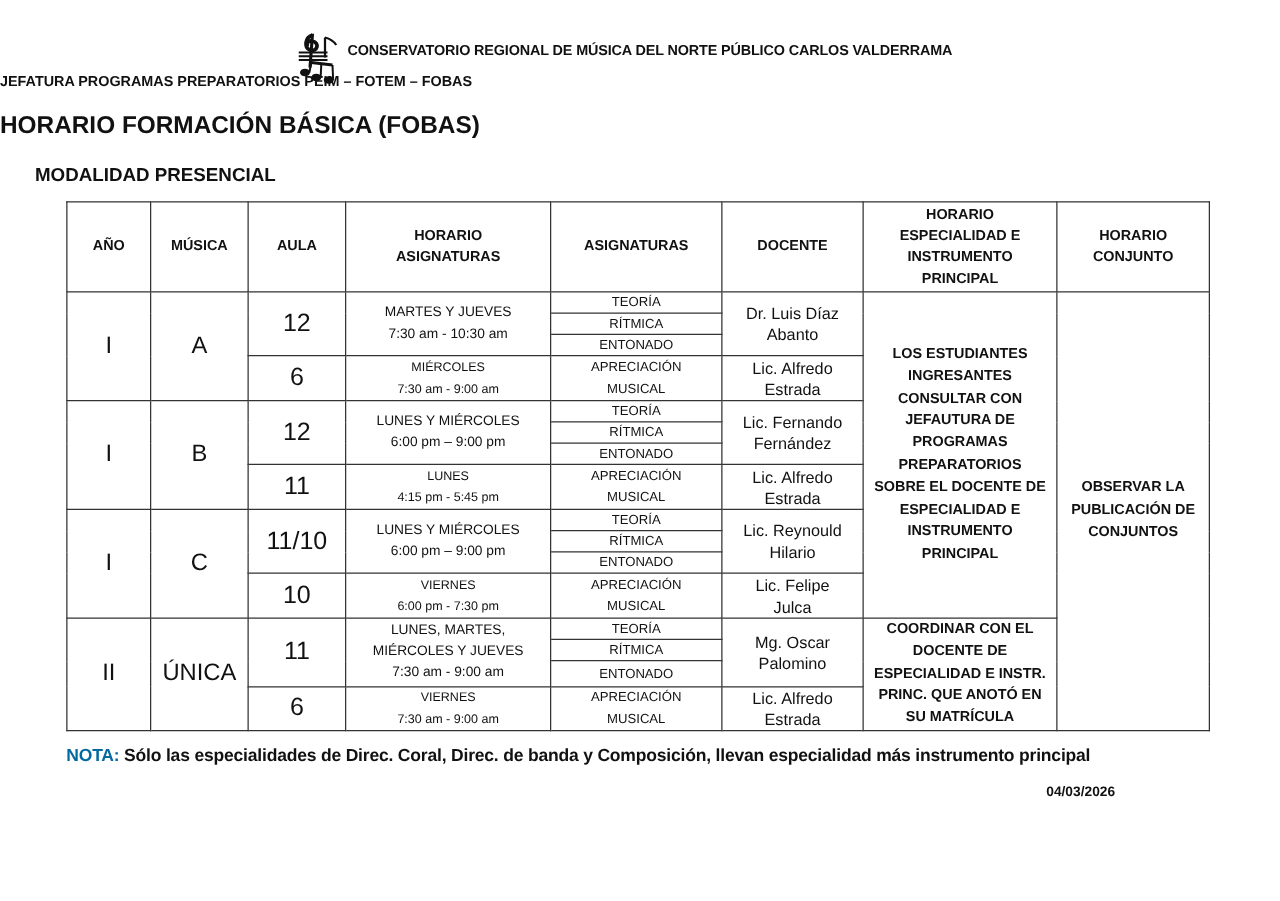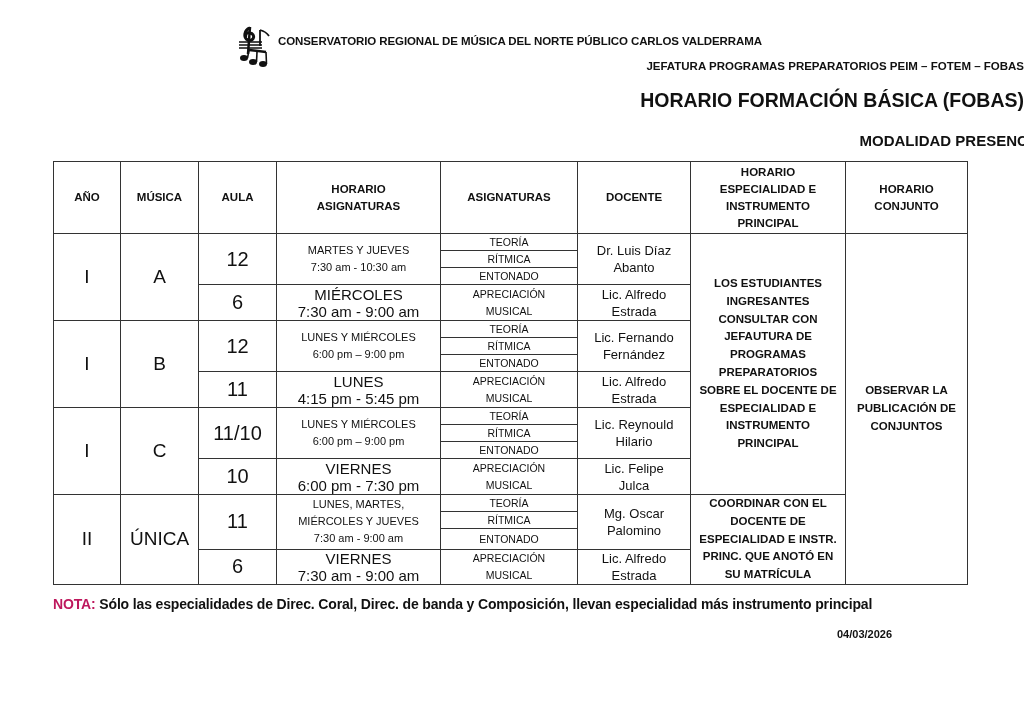--- a/index.html
+++ b/index.html
@@ -1,46 +1,46 @@
 <!DOCTYPE html>
 <html><head>
 <meta charset="utf-8">
 <style>
   html, body { margin: 0; padding: 0; background: #ffffff; }
   body {
     width: 1024px; height: 721px; position: relative; overflow: hidden;
     font-family: "Liberation Sans", "DejaVu Sans", sans-serif; color: #111;
   }
-  .hdr { position: absolute; left: 0; width: 1024px; text-align: right; font-weight: bold; }
+  .hdr { position: absolute; left: 0; width: 1024px; text-align: left; font-weight: bold; }
   .inst { top: 35px; left: 278px; width: auto; text-align: left; font-size: 11.5px; letter-spacing: -0.1px; }
   .jef { top: 60px; font-size: 11.5px; }
   .title { top: 89px; font-size: 19.5px; }
   .mod { top: 132px; font-size: 15px; padding-left: 28px; }
   .logo { position: absolute; left: 236px; top: 24px; width: 36px; height: 46px; }
 
   table.sched {
     position: absolute; left: 53px; top: 161px;
     border-collapse: collapse; table-layout: fixed;
     width: 914px;
   }
   table.sched td, table.sched th {
     border: 1.3px solid #333; padding: 0; text-align: center; vertical-align: middle;
   }
   th { font-size: 11.5px; font-weight: bold; line-height: 17px; height: 71px; }
   td.big { font-size: 19px; }
   td.aula { font-size: 20px; }
   td.horario { font-size: 11px; line-height: 17px; }
-  td.horario.small { font-size: 15px; line-height: 17px; }
+  td.horario.small { font-size: 10px; line-height: 17px; }
   td.subj { text-align: left; padding-left: 5px; font-size: 10.5px; line-height: 16px; height: 16px; }
   td.subj2 { text-align: left; padding-left: 5px; font-size: 10.5px; line-height: 17px; margin-top: 32px; }
   td.docente { font-size: 13px; line-height: 17px; }
   td.note { font-size: 11.5px; font-weight: bold; line-height: 17.8px; }
 
   .nota { position: absolute; left: 53px; top: 596px; font-size: 14px; font-weight: bold; letter-spacing: -0.15px; }
-  .nota .lbl { color: #be185d; }
+  .nota .lbl { color: #0369a1; }
   .date { position: absolute; left: 837px; top: 628px; font-size: 11px; font-weight: bold; }
 </style>
 </head>
 <body>
 
 <svg class="logo" viewBox="0 0 36 46">
   <path d="M14 4 C8 6 7 14 12 16 C18 18 20 10 14 9 C10 8 8 12 11 13" fill="none" stroke="#111" stroke-width="3"></path>
   <line x1="14" y1="3" x2="12" y2="30" stroke="#111" stroke-width="2.5"></line>
   <path d="M3 18 L26 18 M3 21 L26 21 M3 24 L26 24" stroke="#111" stroke-width="1.6"></path>
   <line x1="24" y1="6" x2="24" y2="22" stroke="#111" stroke-width="1.8"></line>

